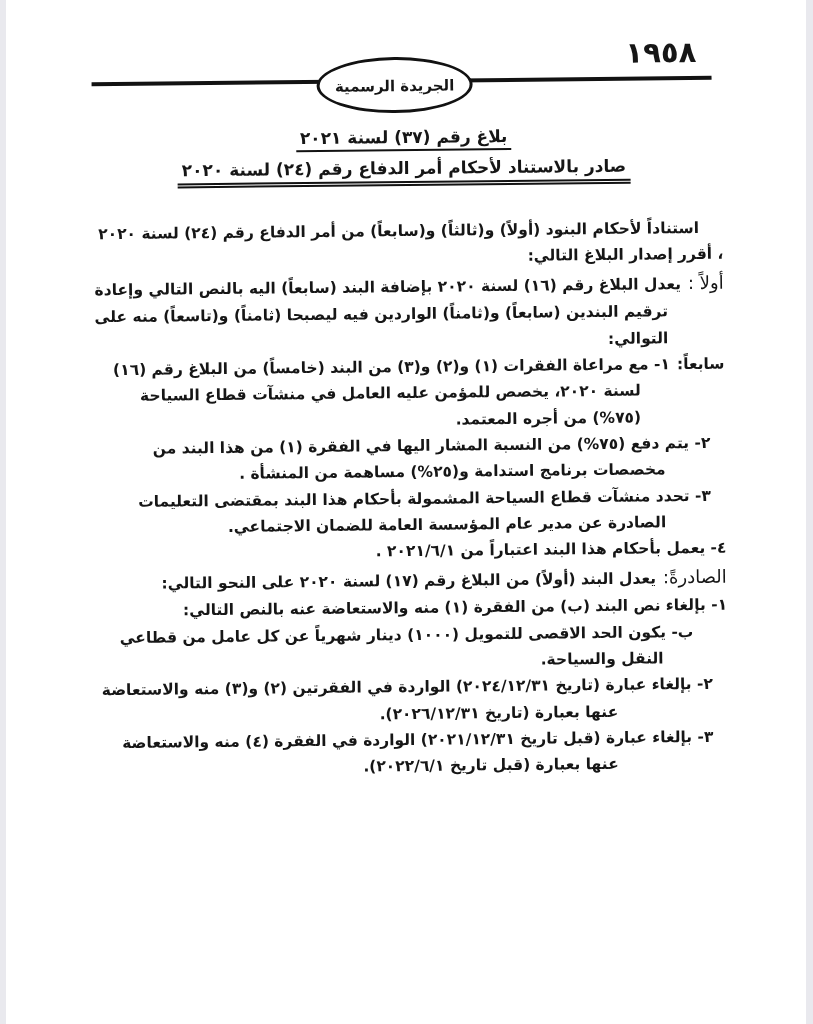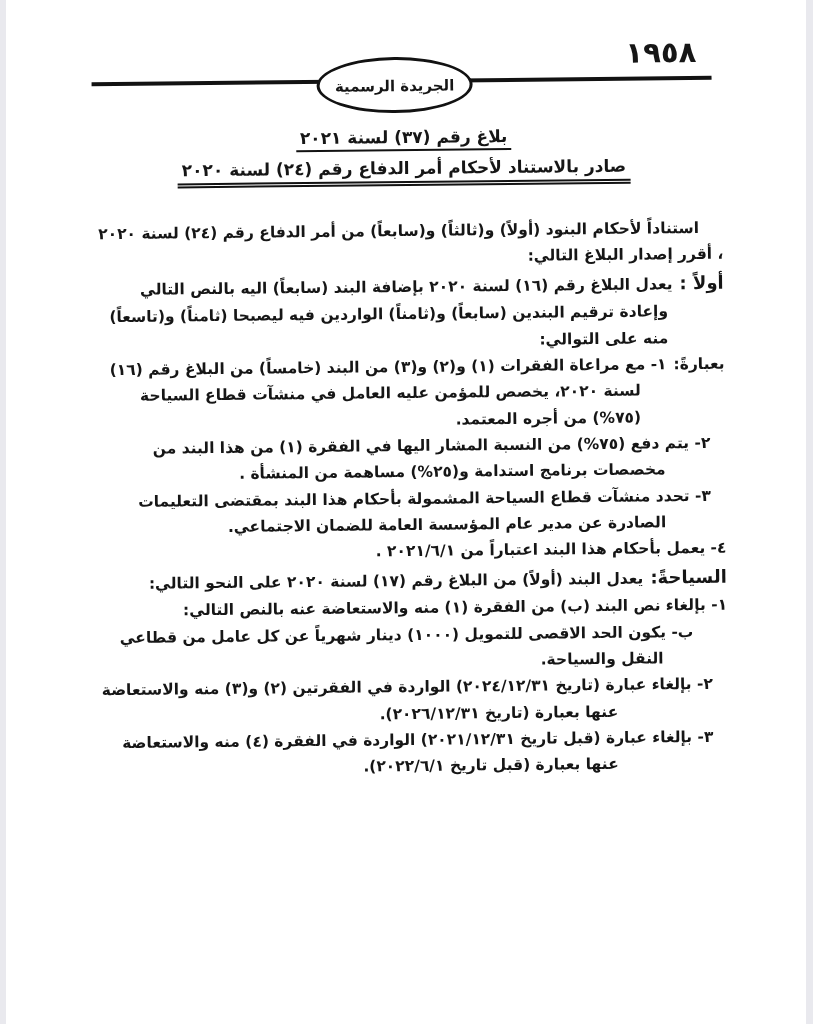--- a/index.html
+++ b/index.html
@@ -48,21 +48,21 @@
     border-bottom: 5px double #121212; padding: 0 4px 3px 4px;
     margin-top: 7px;
   }
 
   .doc {
     position: absolute; top: 218px; right: 88px; left: 95px;
     direction: rtl; text-align: right;
     font-size: 15.5px; font-weight: bold; line-height: 1.7;
   }
   .doc p { margin: 0; }
-  .lbl-big { font-size: 18px; font-weight: bold; margin-left: 7px; }
+  .lbl-big { font-size: 18px; font-weight: normal; margin-left: 7px; }
   .lbl     { font-weight: bold; margin-left: 7px; }
 
   .p-intro   { text-indent: 24px; margin-bottom: 22px; }
   .p-first   { padding-right: 56px; text-indent: -56px; margin-bottom: 18px; }
   .p-seventh { padding-right: 84px; text-indent: -84px; margin-bottom: 15px; }
   .p-item    { padding-right: 60px; text-indent: -45px; margin-bottom: 15px; }
   .p-item4   { margin-right: 118px; margin-bottom: 36px; }
   .p-second  { margin-bottom: 26px; }
   .s-item    { margin-right: 15px; margin-bottom: 22px; }
   .s-item-b  { padding-right: 64px; text-indent: -30px; margin-bottom: 20px; }
@@ -91,31 +91,31 @@
 
   <div class="doc">
 
     <p class="p-intro">استناداً لأحكام البنود (أولاً) و(ثالثاً) و(سابعاً) من أمر الدفاع رقم (٢٤) لسنة ٢٠٢٠ ، أقرر إصدار البلاغ التالي:</p>
 
     <p class="p-first">
       <b class="lbl-big">أولاً :</b><span>يعدل البلاغ رقم (١٦) لسنة ٢٠٢٠ بإضافة البند (سابعاً) اليه بالنص التالي وإعادة ترقيم البندين (سابعاً) و(ثامناً) الواردين فيه ليصبحا (ثامناً) و(تاسعاً) منه على التوالي:</span>
     </p>
 
     <p class="p-seventh">
-      <b class="lbl">بعبارةً:</b><span>١- مع مراعاة الفقرات (١) و(٢) و(٣) من البند (خامساً) من البلاغ رقم (١٦) لسنة ٢٠٢٠، يخصص للمؤمن عليه العامل في منشآت قطاع السياحة (٧٥%) من أجره المعتمد.</span>
+      <b class="lbl">سابعاً:</b><span>١- مع مراعاة الفقرات (١) و(٢) و(٣) من البند (خامساً) من البلاغ رقم (١٦) لسنة ٢٠٢٠، يخصص للمؤمن عليه العامل في منشآت قطاع السياحة (٧٥%) من أجره المعتمد.</span>
     </p>
 
     <p class="p-item">٢- يتم دفع (٧٥%) من النسبة المشار اليها في الفقرة (١) من هذا البند من مخصصات برنامج استدامة و(٢٥%) مساهمة من المنشأة .</p>
 
     <p class="p-item">٣- تحدد منشآت قطاع السياحة المشمولة بأحكام هذا البند بمقتضى التعليمات الصادرة عن مدير عام المؤسسة العامة للضمان الاجتماعي.</p>
 
     <p class="p-item4">٤- يعمل بأحكام هذا البند اعتباراً من ٢٠٢١/٦/١ .</p>
 
     <p class="p-second">
-      <b class="lbl-big">السياحةً:</b><span>يعدل البند (أولاً) من البلاغ رقم (١٧) لسنة ٢٠٢٠ على النحو التالي:</span>
+      <b class="lbl-big">الصادرةً:</b><span>يعدل البند (أولاً) من البلاغ رقم (١٧) لسنة ٢٠٢٠ على النحو التالي:</span>
     </p>
 
     <p class="s-item">١- بإلغاء نص البند (ب) من الفقرة (١) منه والاستعاضة عنه بالنص التالي:</p>
 
     <p class="s-item-b">ب- يكون الحد الاقصى للتمويل (١٠٠٠) دينار شهرياً عن كل عامل من قطاعي النقل والسياحة.</p>
 
     <p class="s-item-23">٢- بإلغاء عبارة (تاريخ ٢٠٢٤/١٢/٣١) الواردة في الفقرتين (٢) و(٣) منه والاستعاضة عنها بعبارة (تاريخ ٢٠٢٦/١٢/٣١).</p>
 
     <p class="s-item-23">٣- بإلغاء عبارة (قبل تاريخ ٢٠٢١/١٢/٣١) الواردة في الفقرة (٤) منه والاستعاضة عنها بعبارة (قبل تاريخ ٢٠٢٢/٦/١).</p>
 

